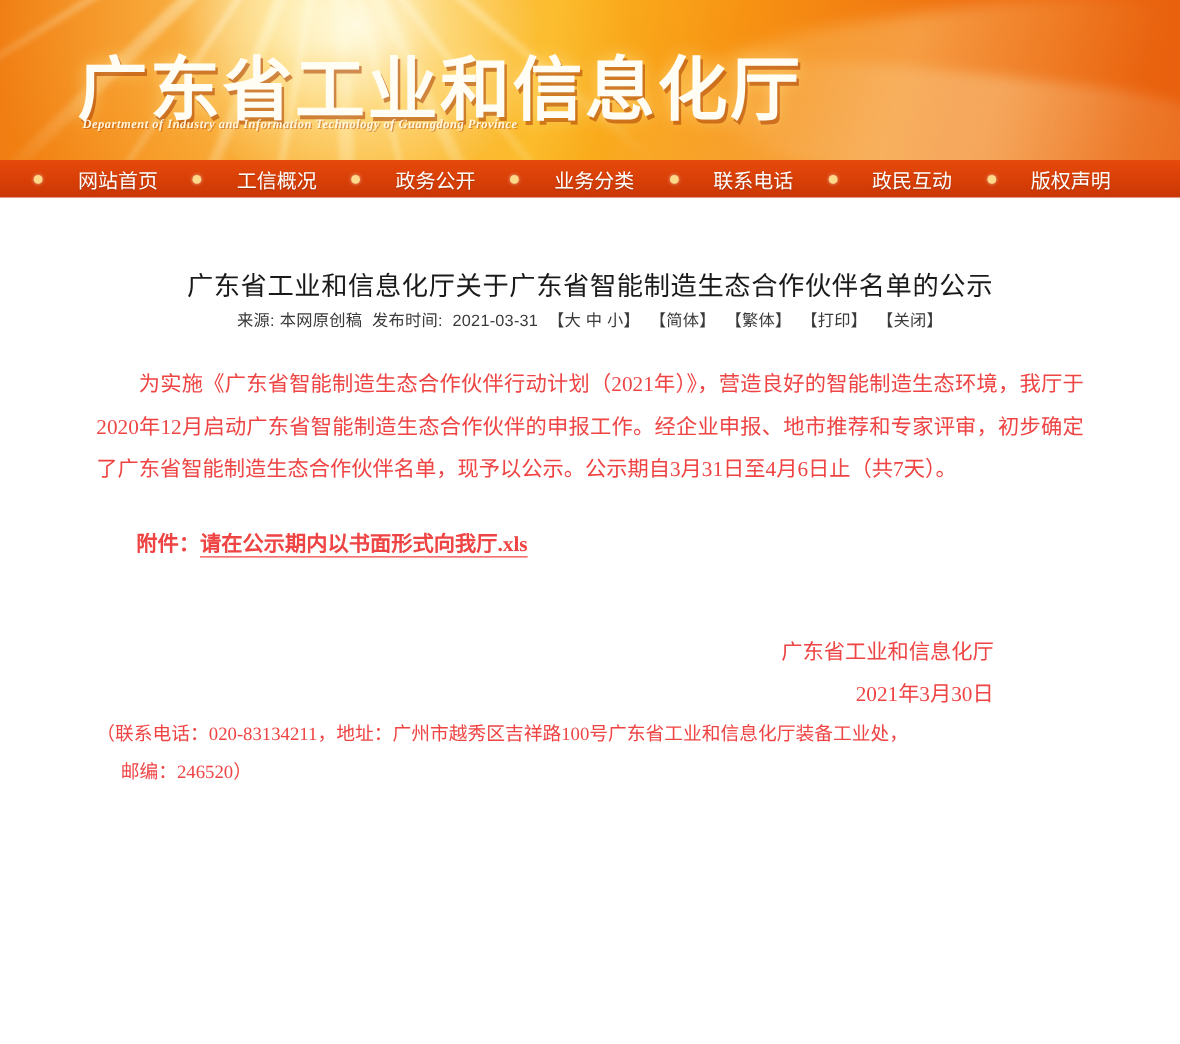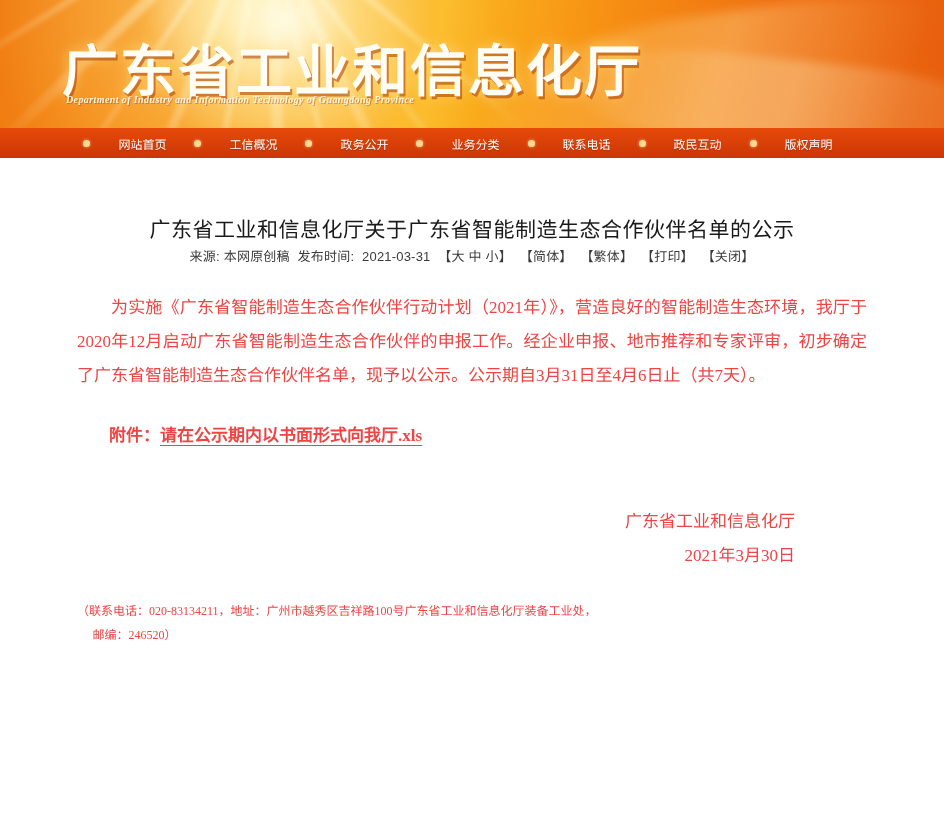--- a/index.html
+++ b/index.html
@@ -99,21 +99,21 @@
     width: 944px;
     height: 30px;
     background: linear-gradient(to bottom, #e64a0b 0%, #d83f07 55%, #c93705 100%);
     display: flex;
     align-items: center;
     justify-content: center;
     gap: 0;
   }
   .nav-item {
     color: #ffffff;
-    font-size: 12px;
+    font-size: 16px;
     font-family: "Liberation Sans", sans-serif;
     padding: 0 28px;
     white-space: nowrap;
     cursor: pointer;
     text-shadow: 0 1px 1px rgba(130,40,0,0.5);
   }
   .nav-sep {
     width: 7px;
     height: 7px;
     border-radius: 50%;
@@ -172,22 +172,21 @@
     cursor: pointer;
   }
   .signature {
     margin-top: 52px;
     text-align: right;
     padding-right: 72px;
     font-size: 17px;
     line-height: 2.0;
   }
   .contact {
-    margin-top: 26px;
-    font-size: 12px;
+    font-size: 15px;
     line-height: 2.0;
   }
   .contact .l2 { display: block; padding-left: 1.3em; }
 </style>
 </head>
 <body>
 
 <div class="banner">
   <div class="glow"></div>
   <div class="ray" style="left:210px; transform:rotate(-38deg);"></div>

